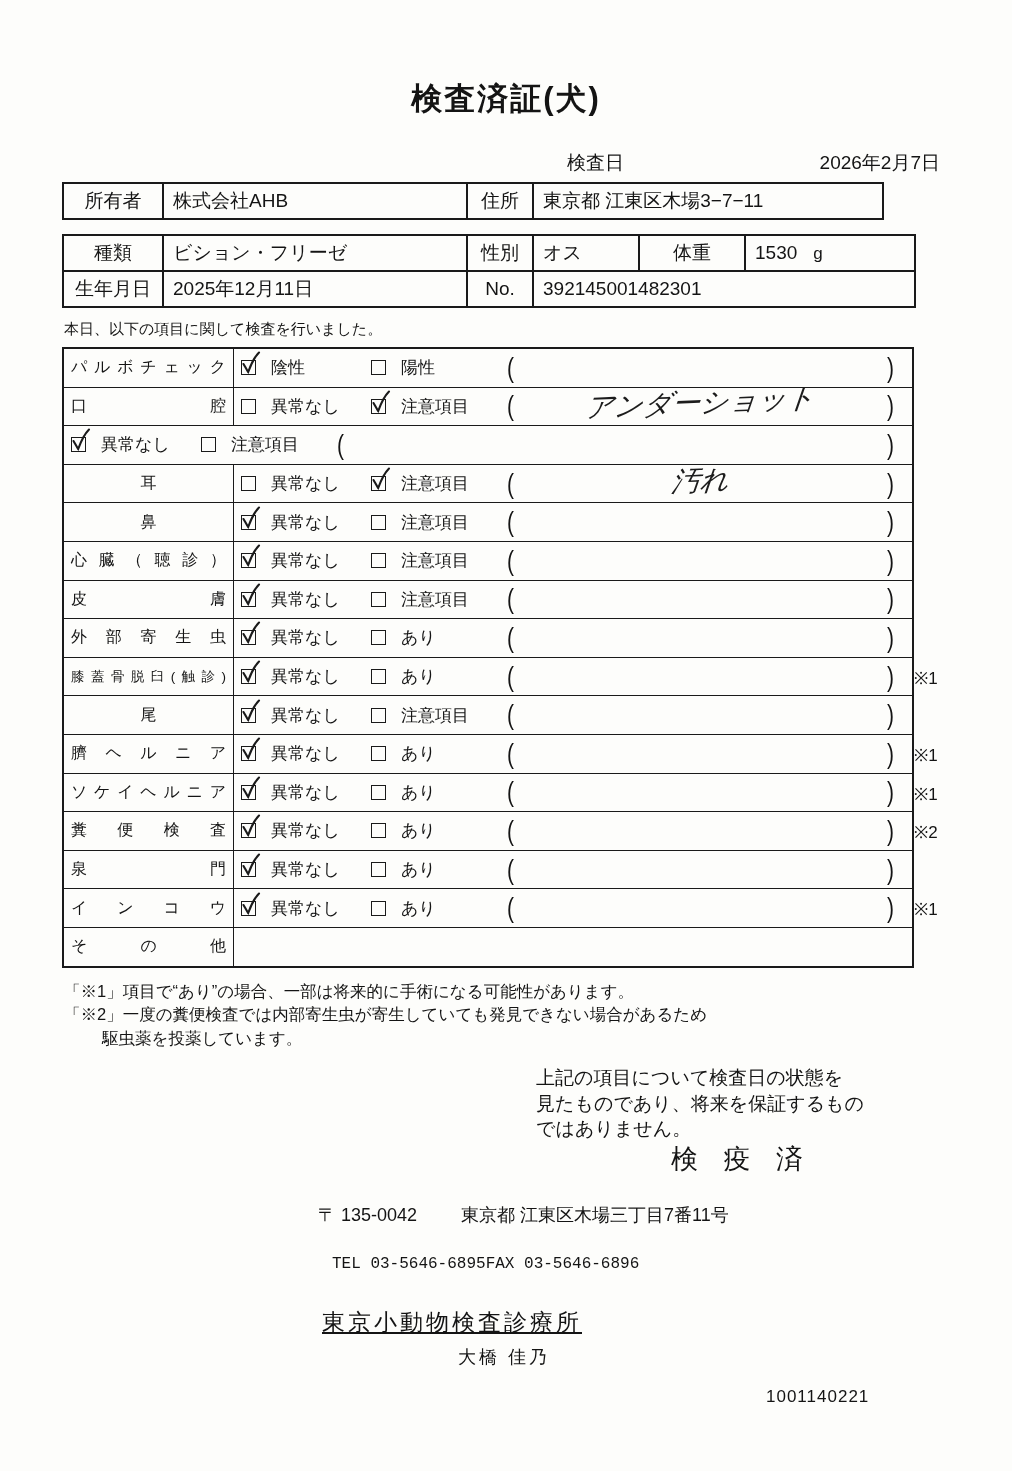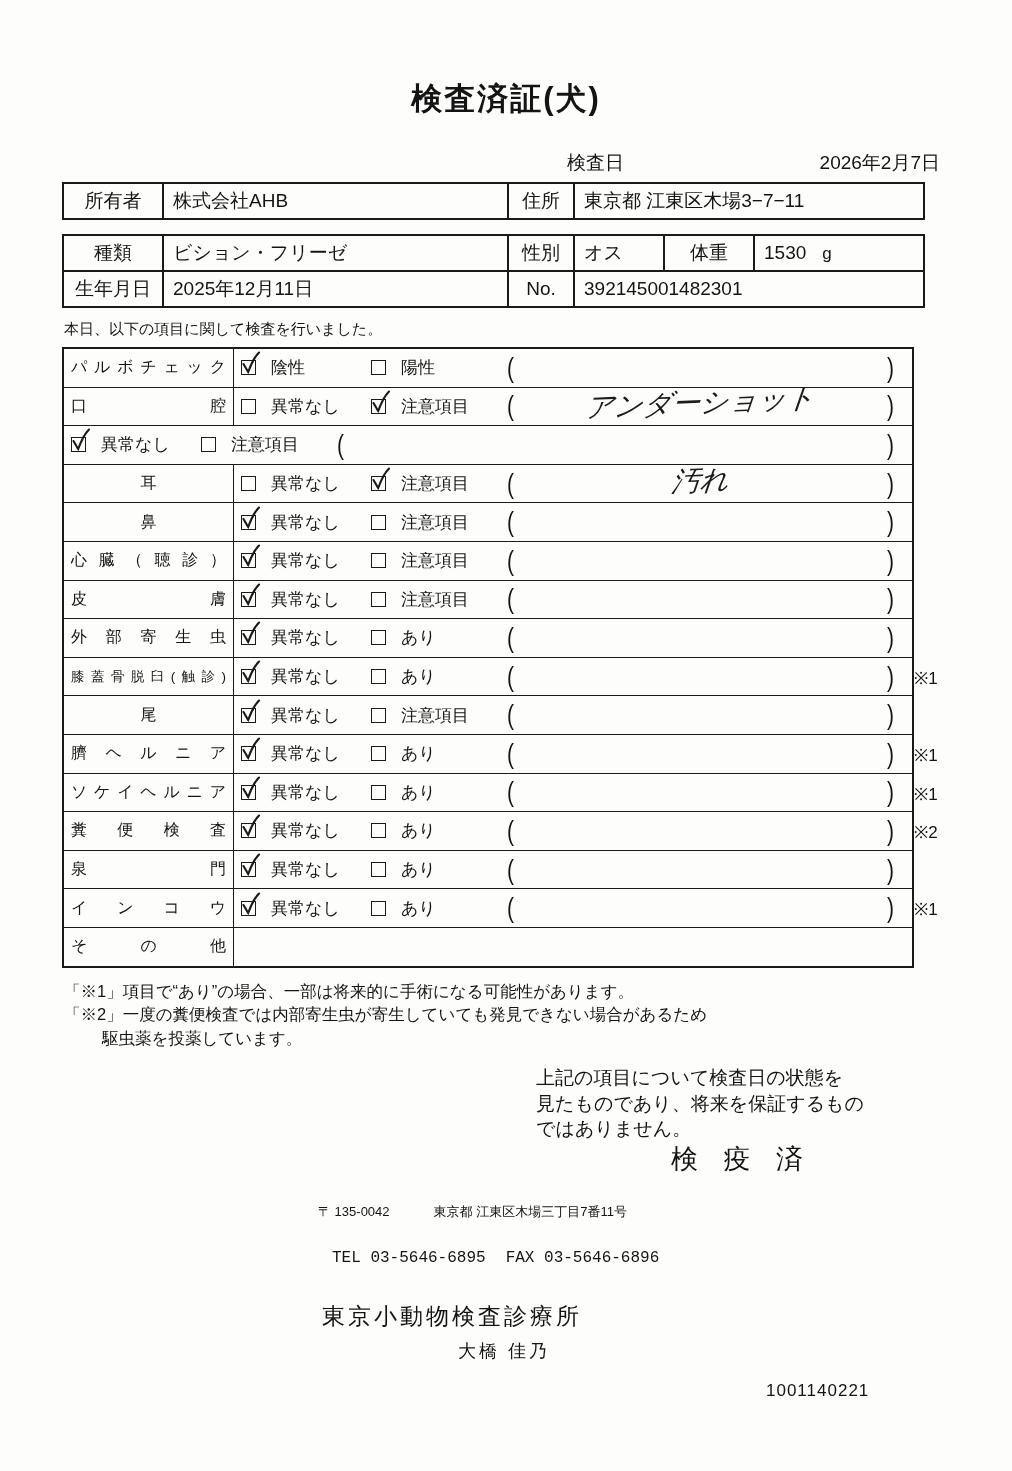--- a/index.html
+++ b/index.html
@@ -18,21 +18,21 @@
   .date-row{display:flex;margin:30px 0 0 62px;width:878px;font-size:19px;}
   .date-label{margin-left:505px;text-align:right;}
   .date-value{margin-left:auto;}
 
   table.info{border-collapse:collapse;margin-left:62px;table-layout:fixed;}
   table.info td{
     border:2px solid #1a1a1a;font-size:19px;padding:4px 9px;height:27px;
     box-sizing:border-box;white-space:nowrap;overflow:hidden;
   }
   td.lab{text-align:center;padding:4px 4px;}
-  .w100{width:100px}.w345{width:345px}.w85{width:66px}.w90{width:90px}
+  .w100{width:100px}.w345{width:304px}.w85{width:66px}.w90{width:106px}
   .w170{width:170px}.w350{width:350px}
   td.weight-val{text-align:left;padding-right:14px;}
   .unit{display:inline-block;margin-left:16px;font-size:17px;}
   .tbl1{margin-top:6px;}
   .tbl2{margin-top:14px;}
 
   .intro{margin:12px 0 0 64px;font-size:15px;}
 
   .chk-wrap{
     margin:8px 0 0 62px;width:852px;border:2px solid #1a1a1a;
@@ -73,24 +73,24 @@
   .mark{position:absolute;right:-40px;top:8px;width:38px;font-size:17px;}
 
   .footnotes{margin:12px 0 0 64px;font-size:16.5px;line-height:1.45;}
   .fn-indent{margin-left:38px;}
 
   .disclaimer-row{display:flex;margin:14px 0 0 64px;width:800px;align-items:flex-end;flex-direction:column;}
   .disclaimer{font-size:19px;line-height:1.33;}
   .stamp{margin-left:auto;margin-right:52px;font-size:27px;letter-spacing:9px;
     padding-bottom:6px;white-space:nowrap;}
 
-  .addr{margin:20px 0 0 318px;font-size:13px;display:flex;gap:44px;white-space:nowrap;}
+  .addr{margin:20px 0 0 318px;font-size:18px;display:flex;gap:44px;white-space:nowrap;}
   .tel{margin:28px 0 0 332px;font-size:16px;font-family:"Liberation Mono",monospace;
-    display:flex;gap:20px;white-space:nowrap;}
-  .clinic{margin:34px 0 0 322px;font-size:23px;letter-spacing:3px;}
+    display:flex;white-space:nowrap;}
+  .clinic{margin:34px 0 0 322px;font-size:23px;letter-spacing:3px;text-decoration:underline;}
   .examiner{margin:7px 0 0 458px;font-size:18px;letter-spacing:3px;}
   .docnum{margin:18px 0 0 766px;font-size:17px;letter-spacing:1px;}
 </style>
 </head>
 <body>
 
 <div class="page">
 
   <h1 class="title">検査済証(犬)</h1>
 

